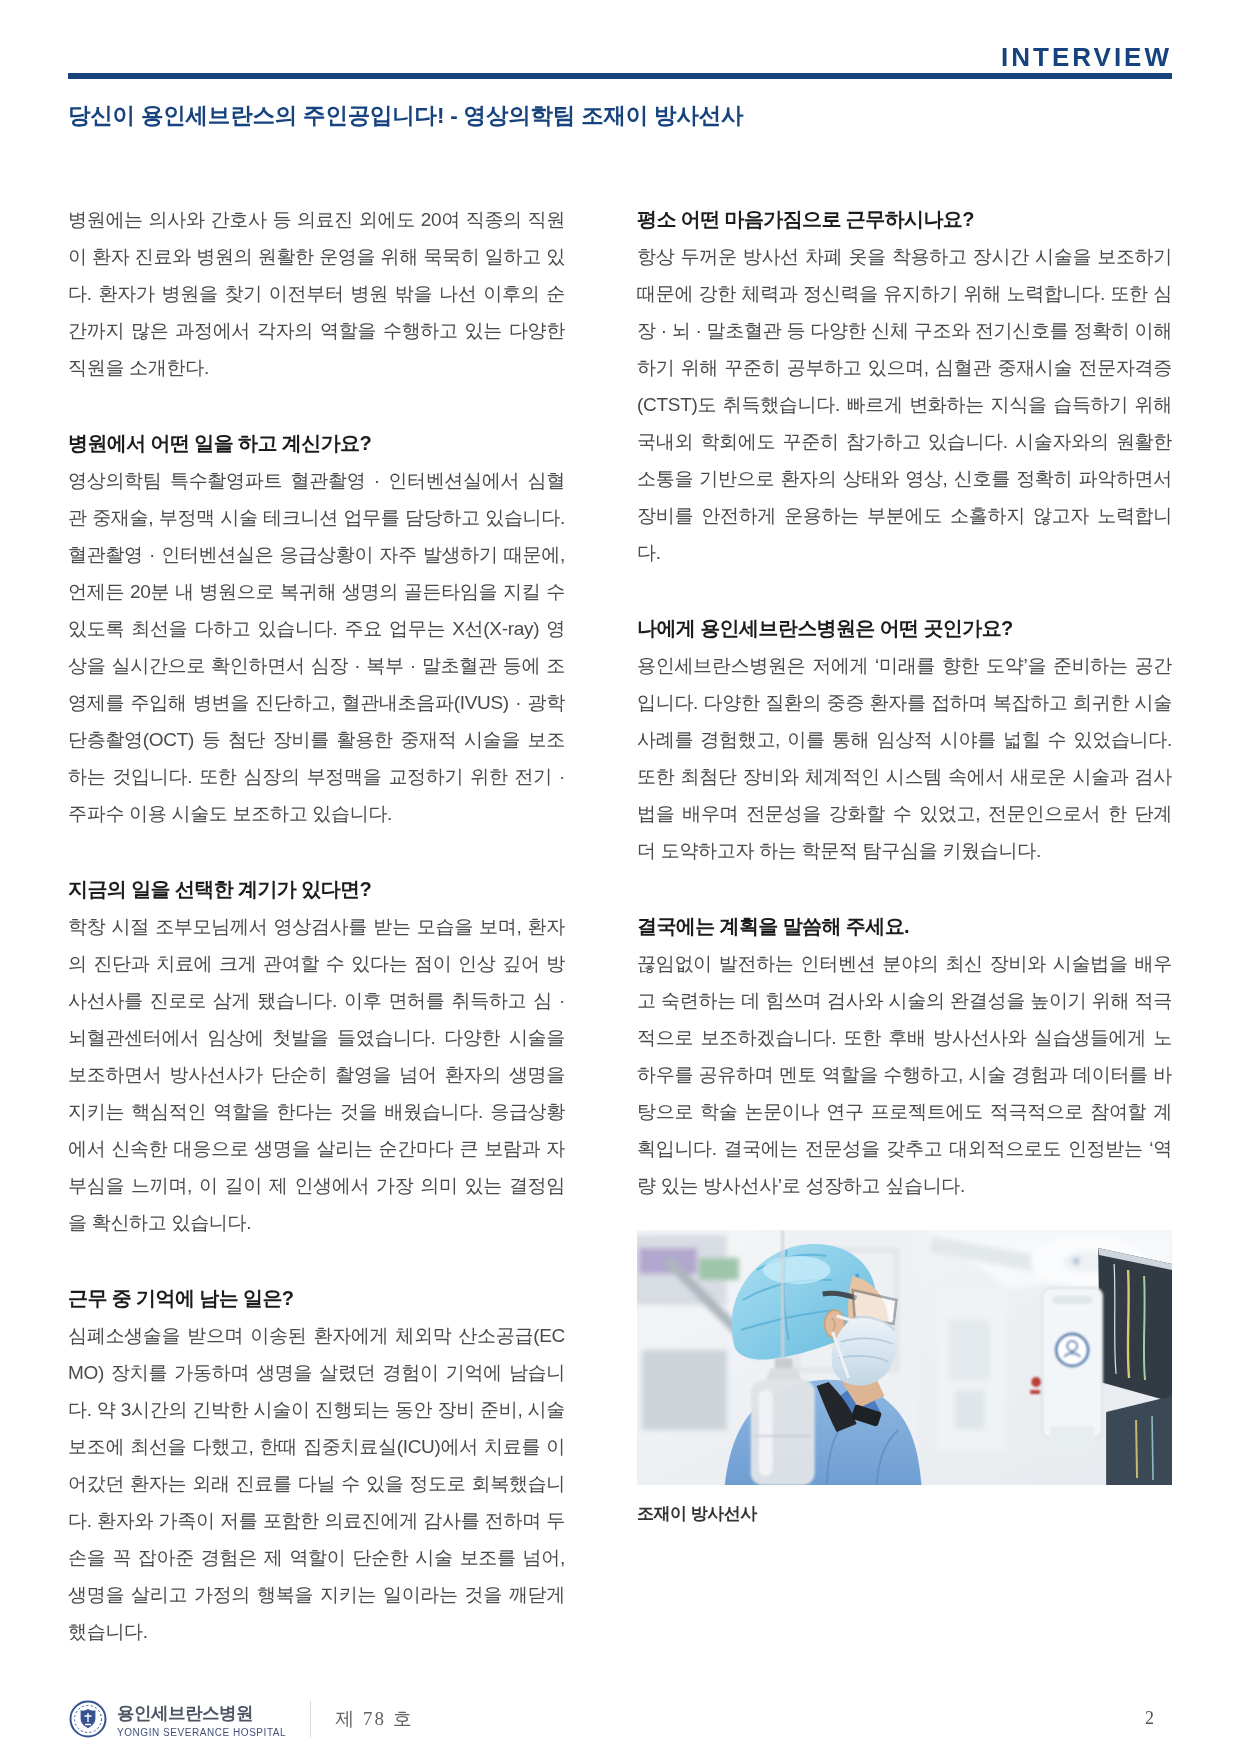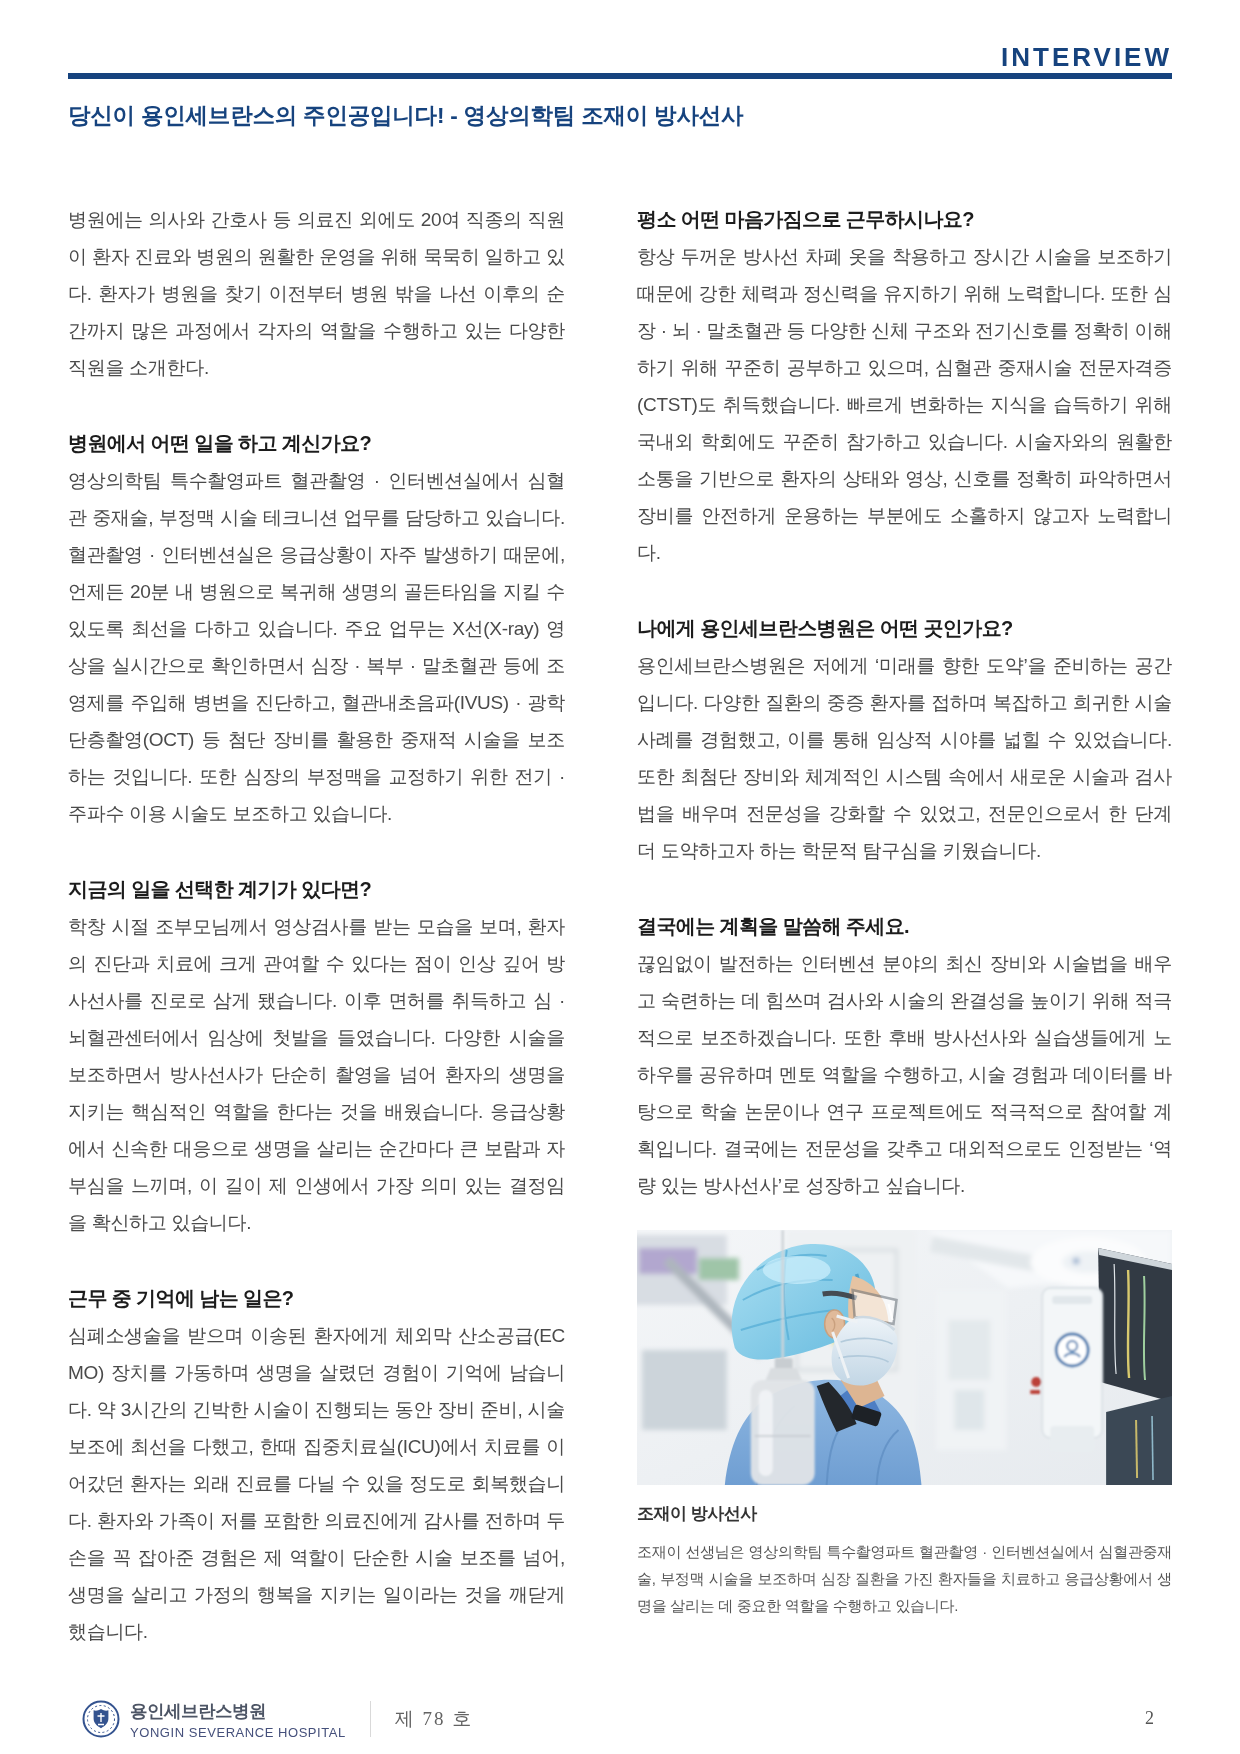--- a/index.html
+++ b/index.html
@@ -25,25 +25,25 @@
     text-align: justify; word-break: break-all; letter-spacing: -0.3px;
   }
   .qa { margin-top: 39px; }
   .question { font-size: 20px; line-height: 37px; font-weight: 700; color: #1c1c1c; letter-spacing: -0.6px; }
   .photo { display: block; margin-top: 26px; width: 535px; height: 255px; }
   .caption-title { margin-top: 17px; font-size: 17px; font-weight: 700; color: #333333; letter-spacing: -0.5px; }
   .caption-body {
     margin-top: 13px; font-size: 15px; line-height: 27px; color: #555555;
     text-align: justify; word-break: break-all; letter-spacing: -0.3px;
   }
-  .footer { position: absolute; left: 81px; top: 1696px; height: 46px; display: flex; align-items: center; }
+  .footer { position: absolute; left: 68px; top: 1696px; height: 46px; display: flex; align-items: center; }
   .logo { width: 40px; height: 40px; flex: 0 0 auto; }
   .name-block { margin-left: 9px; }
   .hosp-kr { font-size: 17.5px; font-weight: 700; color: #4d5565; letter-spacing: -0.5px; }
-  .hosp-en { font-size: 13px; color: #45507b; letter-spacing: 0.55px; margin-top: 2px; text-align: right; }
+  .hosp-en { font-size: 10px; color: #45507b; letter-spacing: 0.55px; margin-top: 2px; text-align: right; }
   .divider { width: 1px; height: 36px; background: #d9d9d9; margin: 0 24px; }
   .issue { font-family: "Liberation Serif", serif; font-size: 19px; color: #636363; letter-spacing: 2px; text-align: center; }
   .page-num {
     position: absolute; right: 86px; top: 1708px;
     font-family: "Liberation Serif", serif; font-size: 18px; color: #555555;
   }
 </style>
 </head>
 <body>
 
@@ -191,21 +191,20 @@
           <path d="M146,0 L146,132" stroke="#cfd4d8" stroke-width="2.5"></path>
           <rect x="138" y="128" width="18" height="14" rx="2" fill="#c8cdd1"></rect>
           <polygon points="128,152 166,152 160,138 134,138" fill="#d9dde0"></polygon>
           <rect x="114" y="150" width="64" height="105" rx="12" fill="#e0e4e7" opacity="0.95"></rect>
           <rect x="122" y="160" width="14" height="86" rx="7" fill="#f2f4f6" opacity="0.9"></rect>
           <path d="M118,206 L174,206" stroke="#c4cacf" stroke-width="2" opacity="0.8"></path>
         </g>
       </svg>
 
       <div class="caption-title">조재이 방사선사</div>
-      <p class="caption-body">조재이 선생님은 영상의학팀 특수촬영파트 혈관촬영 · 인터벤션실에서 심혈관중재술, 부정맥 시술을 보조하며 심장 질환을 가진 환자들을 치료하고 응급상황에서 생명을 살리는 데 중요한 역할을 수행하고 있습니다.</p>
     </div>
   </div>
 
   <div class="footer">
     <svg class="logo" viewBox="0 0 40 40" aria-hidden="true">
       <circle cx="20" cy="20" r="17.5" fill="none" stroke="#34538f" stroke-width="2"></circle>
       <circle cx="20" cy="20" r="13.5" fill="none" stroke="#34538f" stroke-width="1" stroke-dasharray="2 2.4"></circle>
       <path d="M20,10 c3,1.8 5.4,2 7.4,1.2 v8.4 c0,4.8-3.6,7.6-7.4,9.6 c-3.8-2-7.4-4.8-7.4-9.6 v-8.4 c2,0.8 4.4,0.6 7.4-1.2 z" fill="#34538f"></path>
       <path d="M16.5,17 h7 M20,14 v9 M17,25.5 h6" stroke="#ffffff" stroke-width="1.4" fill="none"></path>
     </svg>

